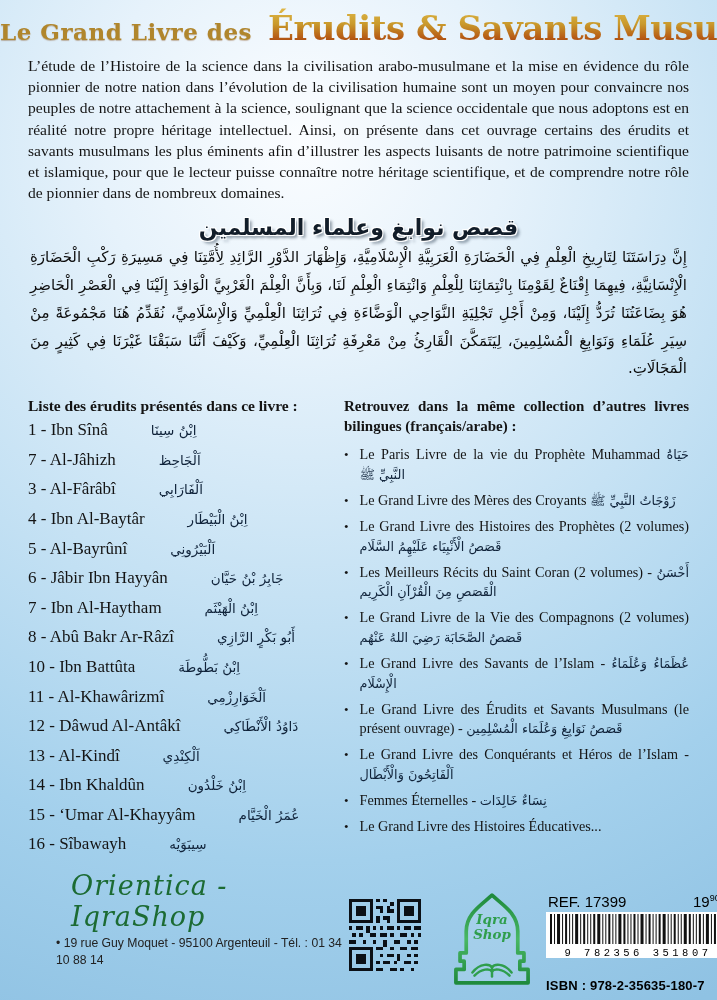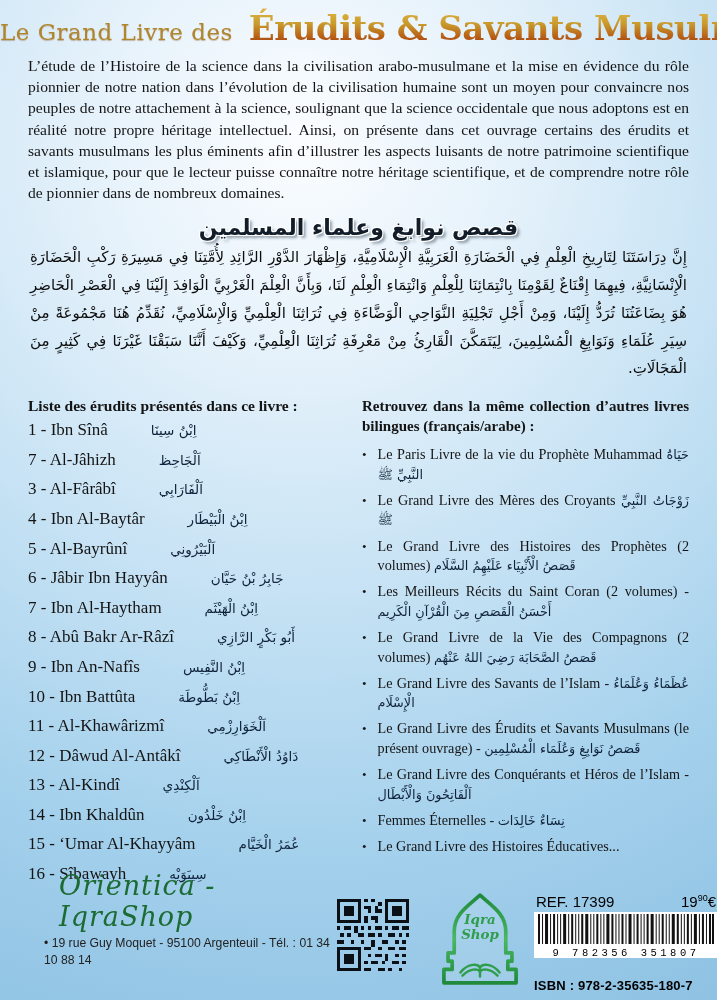--- a/index.html
+++ b/index.html
@@ -3,50 +3,50 @@
 <meta charset="utf-8">
 <style>
   html,body{margin:0;padding:0;}
   body{
     width:717px;height:1000px;overflow:hidden;position:relative;
     background:radial-gradient(130% 95% at 42% 14%, #fbfdff 0%, #e6f2fb 22%, #c6e2f4 48%, #a3d0ec 76%, #8fc2e3 100%);
     font-family:"Liberation Serif", serif;color:#141414;
   }
   .title-row{white-space:nowrap;text-align:center;padding-top:11px;line-height:1;}
   .title-prefix{
-    font-family:"DejaVu Serif", serif;font-weight:normal;font-size:23px;color:#b0862c;
+    font-family:"DejaVu Serif", serif;font-weight:bold;font-size:23px;color:#b0862c;
     letter-spacing:.5px;margin-right:16px;text-shadow:0 1px 1px rgba(120,60,0,.35);
   }
   .title-main{
     font-family:"DejaVu Serif", serif;font-weight:bold;font-size:34px;letter-spacing:-.5px;
     background:linear-gradient(180deg,#e0b848 0%,#c99a2c 40%,#b85f16 72%,#97330d 100%);
     -webkit-background-clip:text;background-clip:text;color:transparent;
   }
   .intro{margin:10px 28px 0;font-size:15.6px;line-height:1.36;text-align:justify;}
   .ar-heading{
     text-align:center;margin-top:12px;font-family:"DejaVu Sans",sans-serif;
     font-size:22px;font-weight:bold;color:#121d29;
     text-shadow:1px 1px 0 #fff,-1px -1px 0 #fff,1px -1px 0 #fff,-1px 1px 0 #fff,3px 3px 3px rgba(25,45,65,.45);
   }
   .ar-para{
     direction:rtl;margin:4px 30px 0;font-family:"DejaVu Sans",sans-serif;
     font-size:15px;line-height:1.85;text-align:justify;color:#0d0d0d;
   }
-  .columns{display:flex;margin:14px 28px 0;gap:18px;align-items:flex-start;}
+  .columns{display:flex;margin:14px 28px 0;gap:0;align-items:flex-start;}
   .col-left{width:316px;flex:none;}
   .col-right{flex:1;min-width:0;}
   .list-heading{font-weight:bold;font-size:15.5px;margin-bottom:5px;}
   .scholar-row{display:flex;align-items:baseline;gap:9px;margin-bottom:9.6px;}
   .scholar-fr{font-size:17px;white-space:nowrap;}
   .scholar-ar{font-family:"DejaVu Sans",sans-serif;font-size:13.5px;color:#10233a;margin-left:34px;}
   .coll-heading{font-weight:bold;font-size:15px;text-align:justify;margin-bottom:9px;line-height:1.3;}
   .coll-item{display:flex;gap:11px;font-size:14.2px;line-height:1.38;margin-bottom:6.5px;text-align:justify;}
   .coll-item .bullet{flex:none;font-size:13px;line-height:1.5;}
   .coll-ar{font-family:"DejaVu Sans",sans-serif;font-size:12.8px;color:#10233a;}
-  .footer{position:absolute;left:4px;top:868px;width:567px;height:132px;}
+  .footer{position:absolute;left:16px;top:868px;width:567px;height:132px;}
   .footer-left{position:absolute;left:40px;top:2px;width:300px;}
   .shop-script{
     font-family:"DejaVu Serif",serif;font-style:italic;font-size:27px;color:#1c6b33;
     letter-spacing:1px;margin-left:15px;margin-bottom:3px;
   }
   .addr-block{font-family:"Liberation Sans",sans-serif;font-size:12.2px;line-height:1.43;color:#222;}
   .qr{position:absolute;left:333px;top:31px;}
   .logo{position:absolute;left:432px;top:22px;}
   .logo text{font-family:"DejaVu Serif",serif;font-style:italic;font-weight:bold;}
   .footer-right{position:absolute;left:530px;top:25px;width:184px;font-family:"Liberation Sans",sans-serif;color:#000;}
@@ -110,24 +110,20 @@
         <div class="scholar-row">
           <span class="scholar-fr">7 - Ibn Al-Haytham</span>
           <span class="scholar-ar">اِبْنُ الْهَيْثَم</span>
         </div>
 
         <div class="scholar-row">
           <span class="scholar-fr">8 - Abû Bakr Ar-Râzî</span>
           <span class="scholar-ar">أَبُو بَكْرٍ الرَّازِي</span>
         </div>
 
-        <div class="scholar-row">
-          <span class="scholar-fr">9 - Ibn An-Nafîs</span>
-          <span class="scholar-ar">اِبْنُ النَّفِيس</span>
-        </div>
 
         <div class="scholar-row">
           <span class="scholar-fr">10 - Ibn Battûta</span>
           <span class="scholar-ar">اِبْنُ بَطُّوطَة</span>
         </div>
 
         <div class="scholar-row">
           <span class="scholar-fr">11 - Al-Khawârizmî</span>
           <span class="scholar-ar">اَلْخَوَارِزْمِي</span>
         </div>

